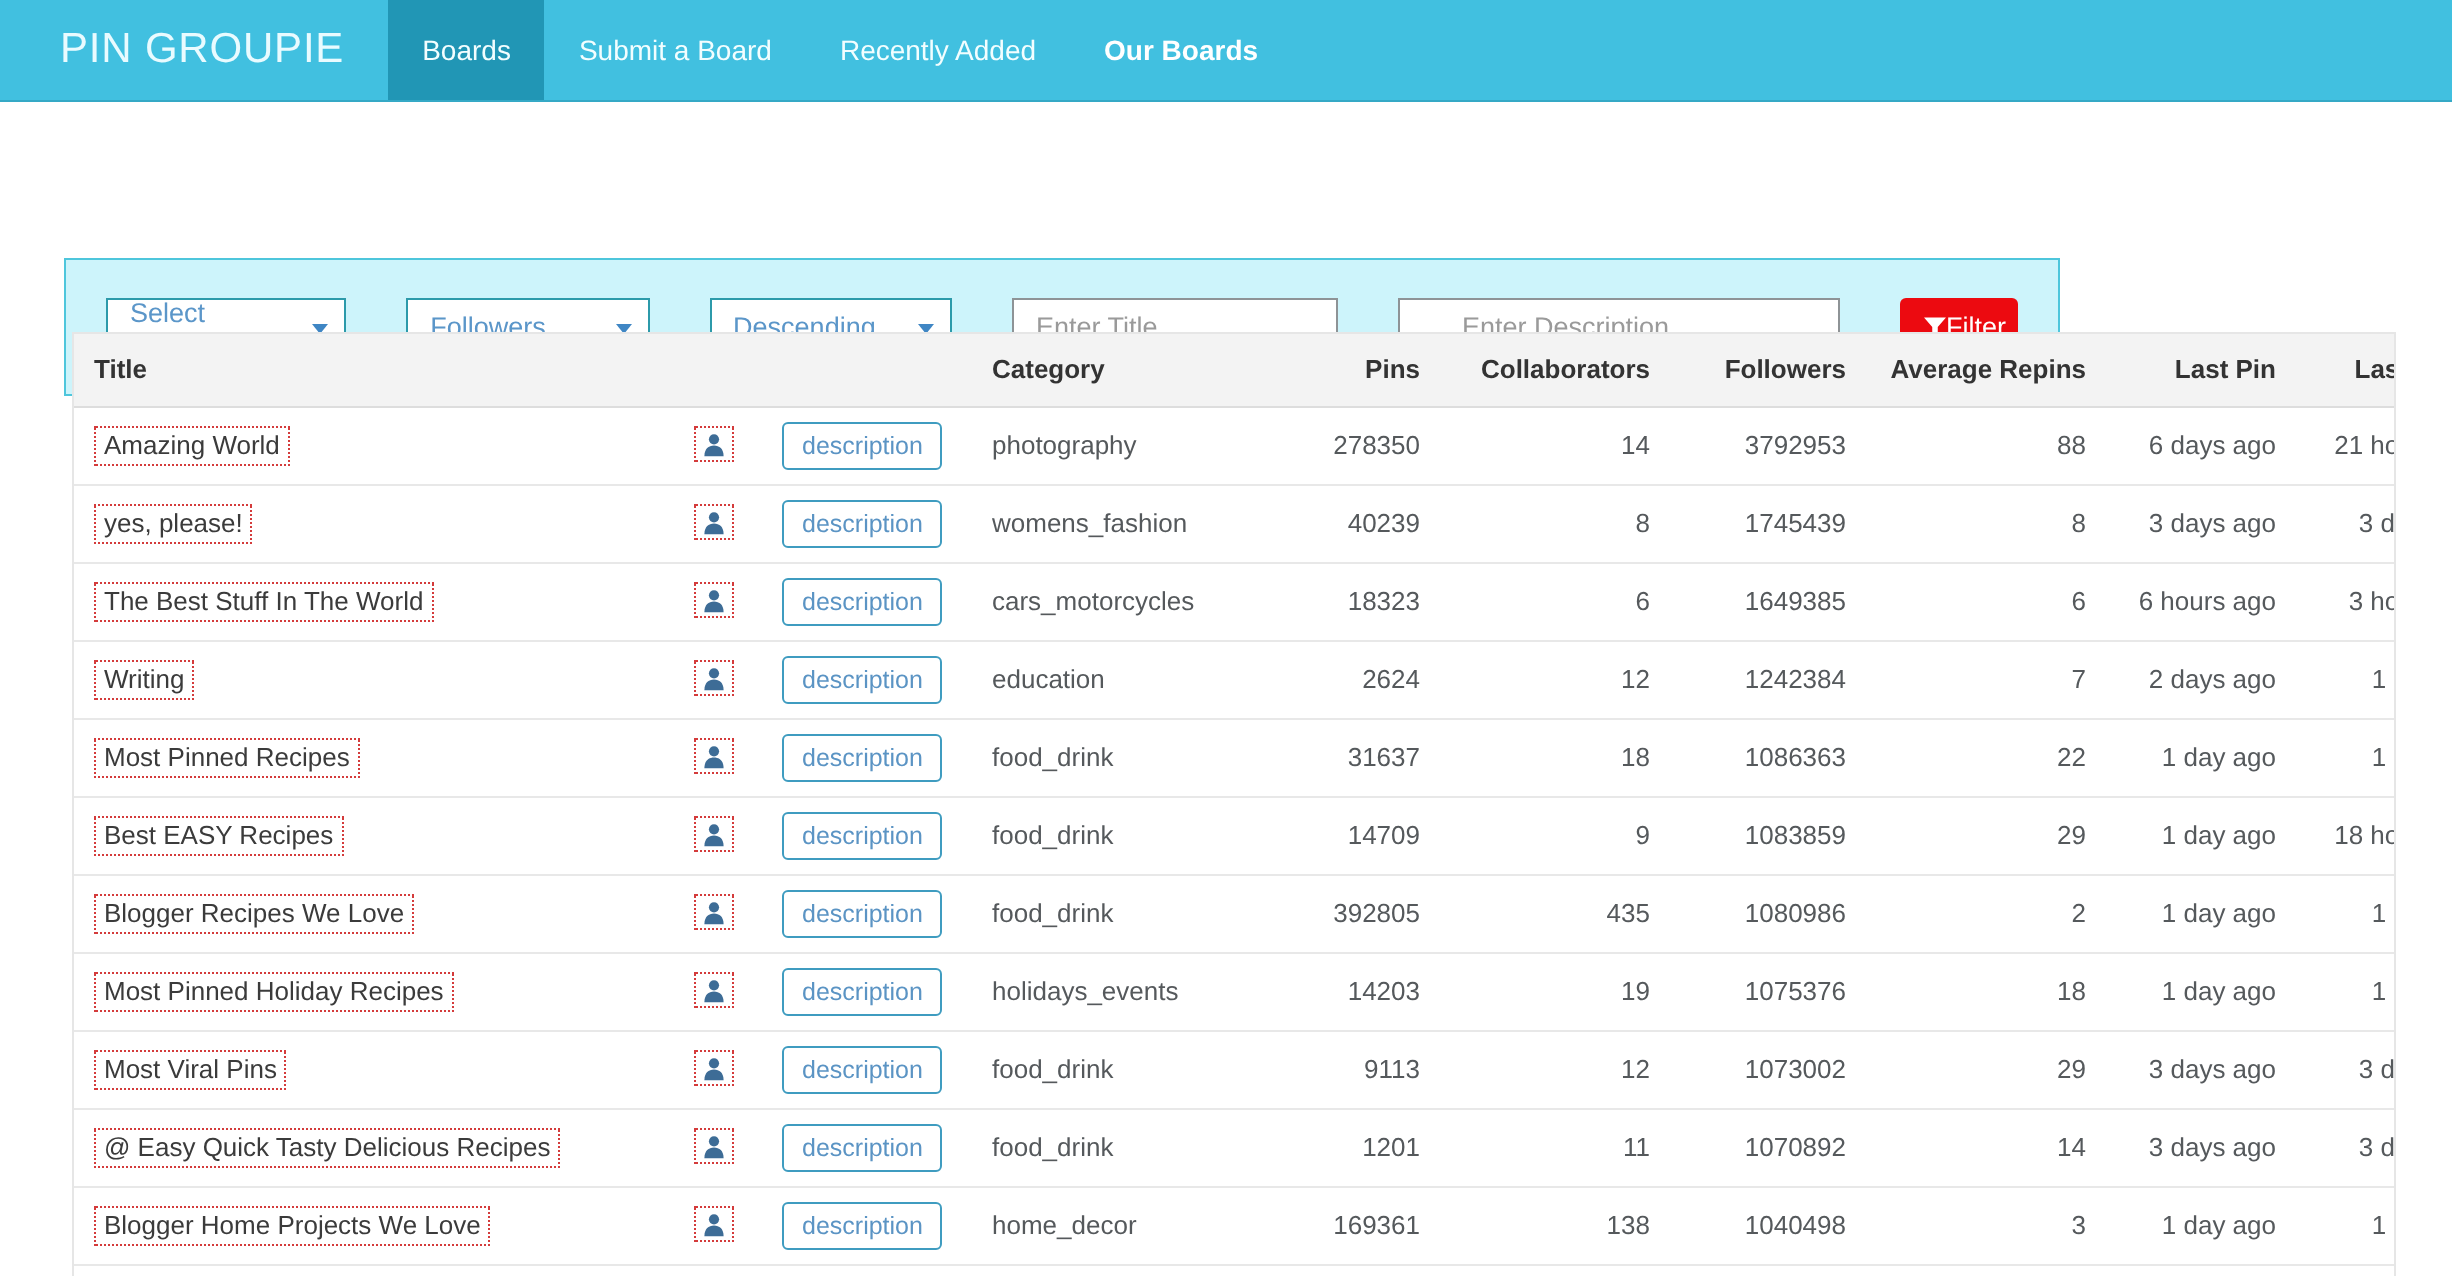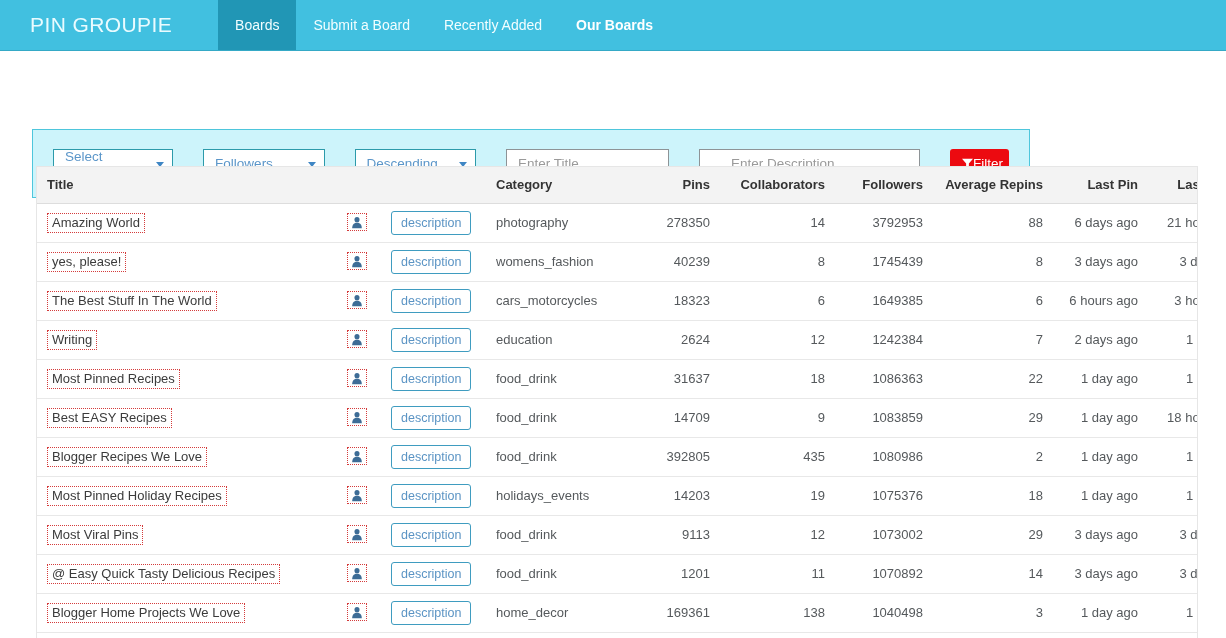--- a/index.html
+++ b/index.html
@@ -22,21 +22,21 @@
   .brand {
     display: flex; align-items: center;
     padding: 0 22px 0 30px;
     color: #e9fbff;
     font-size: 21px;
     letter-spacing: .4px;
     font-weight: 400;
     white-space: nowrap;
     border-radius: 17px;
   }
-  .nav-links { display: flex; align-items: stretch; margin-left: 24px; }
+  .nav-links { display: flex; align-items: stretch; }
   .nav-link {
     display: flex; align-items: center;
     padding: 0 17px;
     color: #f2feff;
     font-size: 14px;
     white-space: nowrap;
     cursor: pointer;
     text-decoration: none;
   }
   .nav-link.active { background: #2196b5; }

